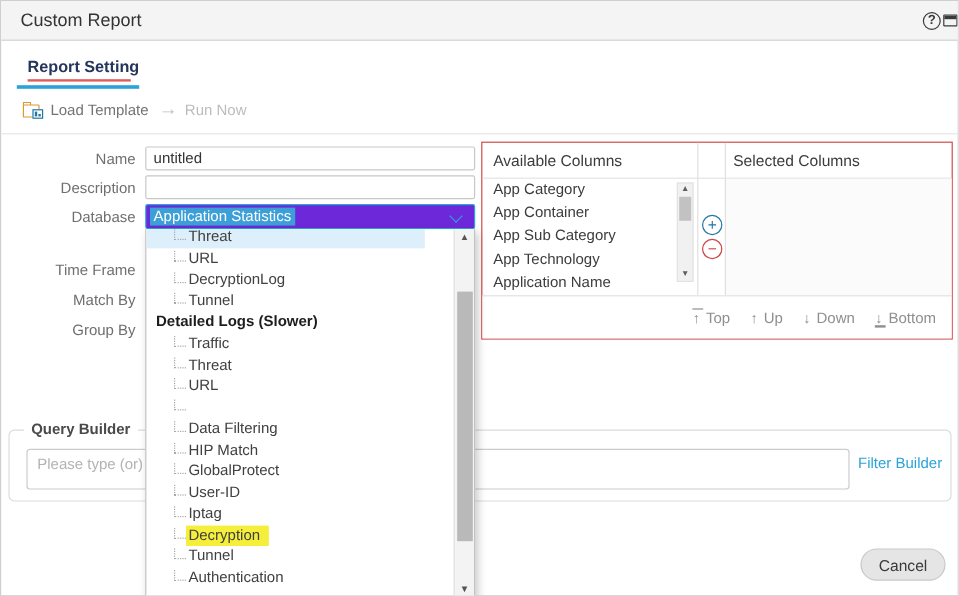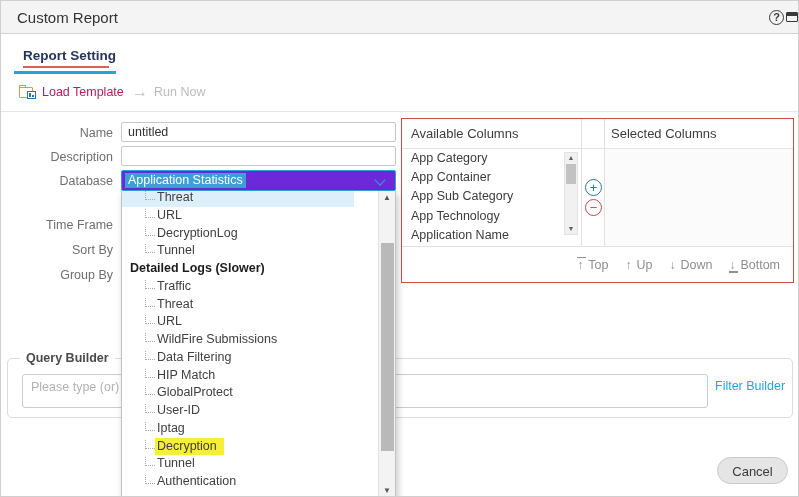--- a/index.html
+++ b/index.html
@@ -20,21 +20,21 @@
   .win-icon::before { content:""; position:absolute; left:0; right:0; top:0; height:2.5px; background:#3a3a3a; }
 
   
   .tab { position:absolute; left:22px; top:47px; font-size:13.5px; font-weight:bold; color:#25355c; cursor:pointer; }
   .tab-red-underline { position:absolute; left:22px; top:65px; width:86px; height:2px; background:#df5f57; }
   .tab-indicator { position:absolute; left:13px; top:70px; width:102px; height:3px; background:#2ba3d8; }
 
   
   .toolbar-btn { position:absolute; top:84px; display:flex; align-items:center; gap:6px; font-size:12.5px;
                  cursor:pointer; }
-  #load-template { left:18px; color:#be185d;align-items:flex-end; }
+  #load-template { left:18px; color:#737373;align-items:flex-end; }
   #run-now { left:131px; color:#bcbcbc; }
   .run-arrow { font-size:16px; color:#c0c0c0; line-height:14px; }
   .toolbar-divider { position:absolute; left:0; top:110px; width:799px; height:1px; background:#e7e7e7; }
 
   
   .flabel { position:absolute; left:0; width:112px; text-align:right; font-size:12.5px; color:#6f6f6f; }
   .finput { position:absolute; left:120px; width:275px; height:20px; border:1px solid #c8c8c8; border-radius:2px;
             font-family:inherit; font-size:12.5px; color:#333; padding:0 6px; outline:none; background:#fff; }
   .select { position:absolute; left:120px; top:169px; width:275px; height:21px; border:1px solid #2ba3d8;
             border-radius:2px; background:#6d28d9; cursor:pointer; }
@@ -153,21 +153,21 @@
   <div class="toolbar-btn" id="run-now">
     <span class="run-arrow">→</span>
     <span>Run Now</span>
   </div>
   <div class="toolbar-divider"></div>
 
   <div class="flabel" style="top:125px">Name</div>
   <div class="flabel" style="top:149px">Description</div>
   <div class="flabel" style="top:173px">Database</div>
   <div class="flabel" style="top:217px">Time Frame</div>
-  <div class="flabel" style="top:242px">Sort By</div>
+  <div class="flabel" style="top:242px">Match By</div>
   <div class="flabel" style="top:267px">Group By</div>
 
   <input class="finput" style="top: 121px;" value="untitled">
   <input class="finput" style="top: 145px;">
   <div class="select">
     <span class="sel-text">Application Statistics</span>
     <span class="chev"></span>
   </div>
 
   <div class="cols-panel">
@@ -226,21 +226,21 @@
   <div class="dropdown">
     <div class="dd-list">
       <div class="dd-row dd-item dd-hover"><span class="tree"></span><span>Threat</span></div>
       <div class="dd-row dd-item"><span class="tree"></span><span>URL</span></div>
       <div class="dd-row dd-item"><span class="tree"></span><span>DecryptionLog</span></div>
       <div class="dd-row dd-item"><span class="tree"></span><span>Tunnel</span></div>
       <div class="dd-row dd-group">Detailed Logs (Slower)</div>
       <div class="dd-row dd-item"><span class="tree"></span><span>Traffic</span></div>
       <div class="dd-row dd-item"><span class="tree"></span><span>Threat</span></div>
       <div class="dd-row dd-item"><span class="tree"></span><span>URL</span></div>
-      <div class="dd-row dd-item"><span class="tree"></span><span>WildFire Submissions</span></div>
+      <div class="dd-row dd-item"><span class="tree"></span></div>
       <div class="dd-row dd-item"><span class="tree"></span><span>Data Filtering</span></div>
       <div class="dd-row dd-item"><span class="tree"></span><span>HIP Match</span></div>
       <div class="dd-row dd-item"><span class="tree"></span><span>GlobalProtect</span></div>
       <div class="dd-row dd-item"><span class="tree"></span><span>User-ID</span></div>
       <div class="dd-row dd-item"><span class="tree"></span><span>Iptag</span></div>
       <div class="dd-row dd-item"><span class="tree"></span><span class="hl">Decryption</span></div>
       <div class="dd-row dd-item"><span class="tree"></span><span>Tunnel</span></div>
       <div class="dd-row dd-item"><span class="tree"></span><span>Authentication</span></div>
     </div>
     <div class="dd-scroll">

